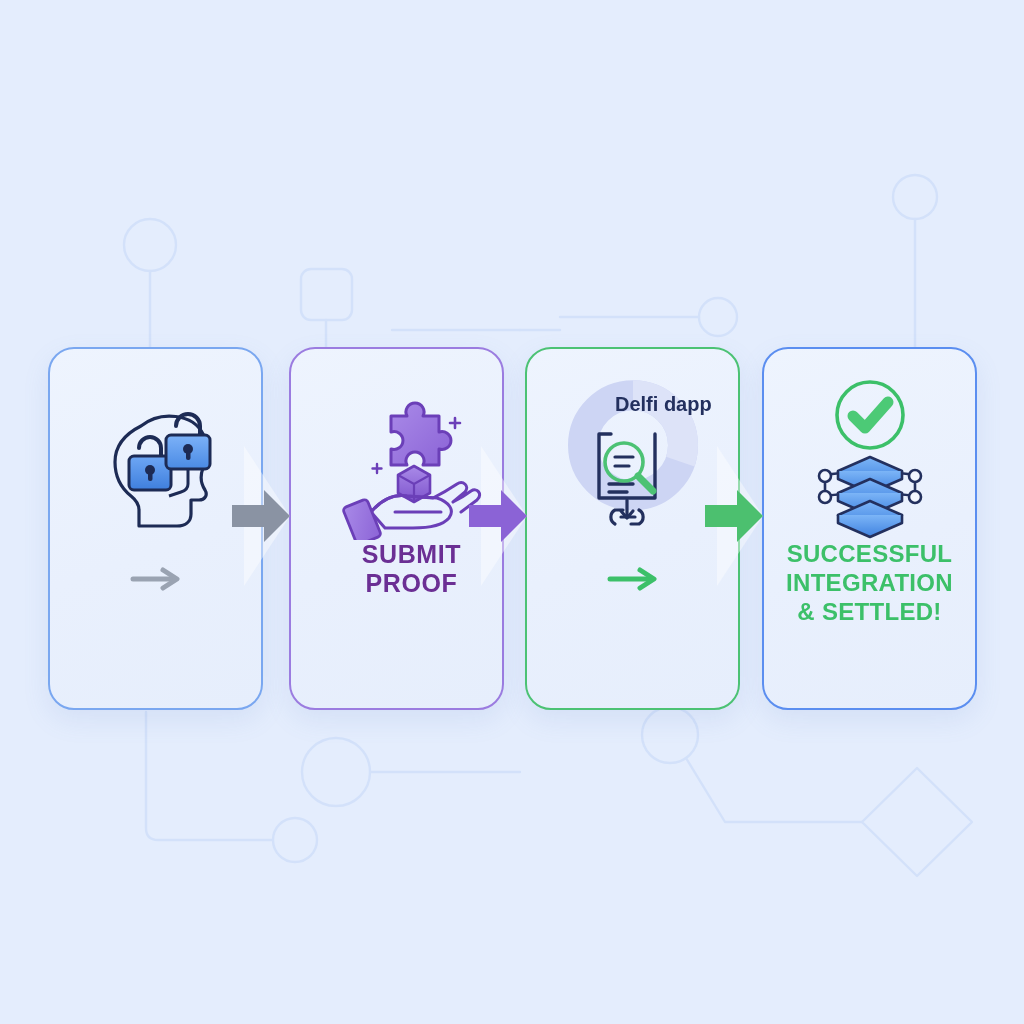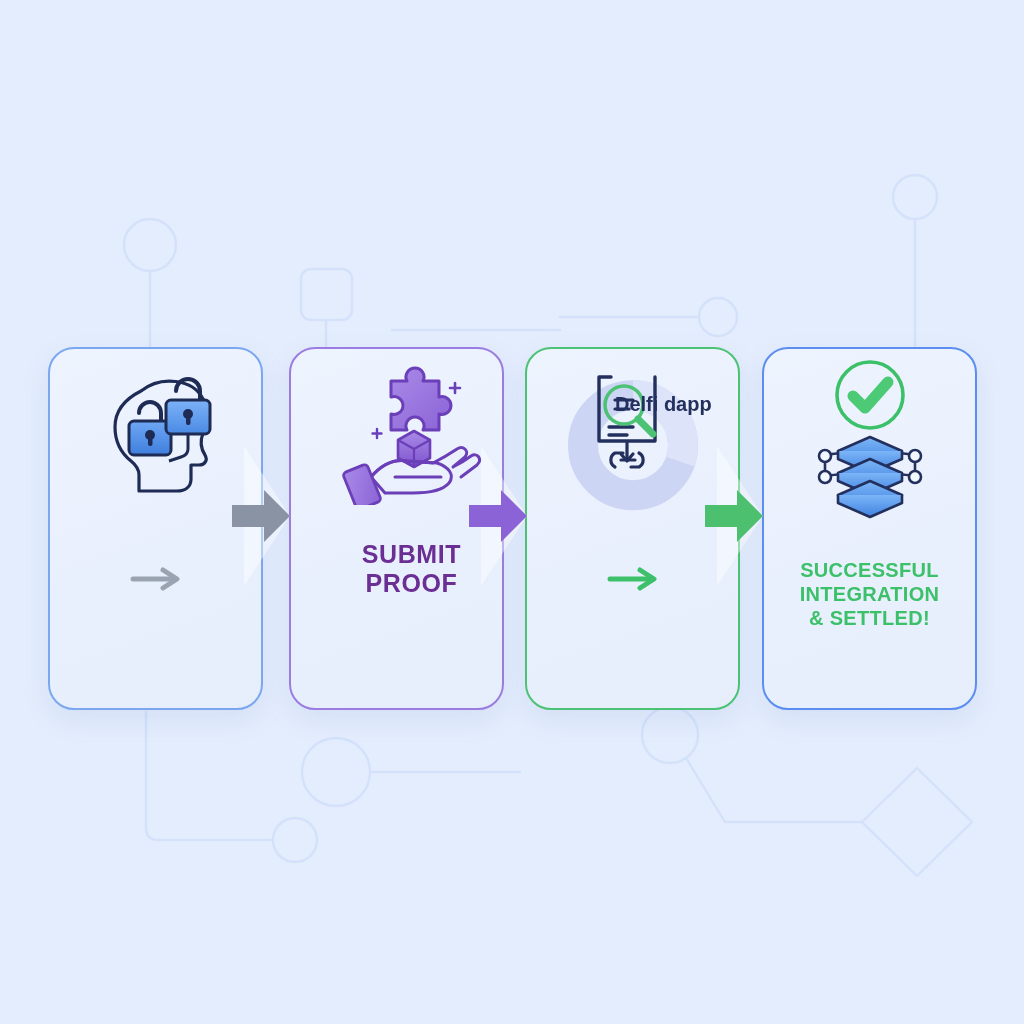--- a/index.html
+++ b/index.html
@@ -29,35 +29,35 @@
     display:flex;flex-direction:column;align-items:center;
   }
   .card-1{left:48px;border-color:#7aa7f0;}
   .card-2{left:289px;border-color:#9b7ce0;padding-left:30px;}
   .card-3{left:525px;border-color:#4cc274;}
   .card-4{left:762px;border-color:#5b8ef0;}
 
   .icon-wrap{
     position:relative;
     height:185px;width:100%;
-    display:flex;align-items:flex-start;justify-content:center;
+    display:flex;align-items:flex-end;justify-content:center;
     margin-top:6px;
   }
 
   .card-label{
     text-align:center;
     font-weight:bold;
     line-height:1.16;
     letter-spacing:.2px;
     white-space:pre-line;
     padding:0 10px;
   }
   .lbl-dark{color:#20305c;font-size:25px;}
   .lbl-purple{color:#6b2f94;font-size:25px;letter-spacing:.6px;}
-  .lbl-green{color:#3cc069;font-size:20px;letter-spacing:.3px;line-height:1.2;margin-top:18px;}
+  .lbl-green{color:#3cc069;font-size:24px;letter-spacing:.3px;line-height:1.2;}
 
   .step-arrow{
     margin-top:26px;
   }
 
   
   .connector{
     position:absolute;top:488px;width:60px;height:56px;
   }
   .conn-1{left:232px;}

